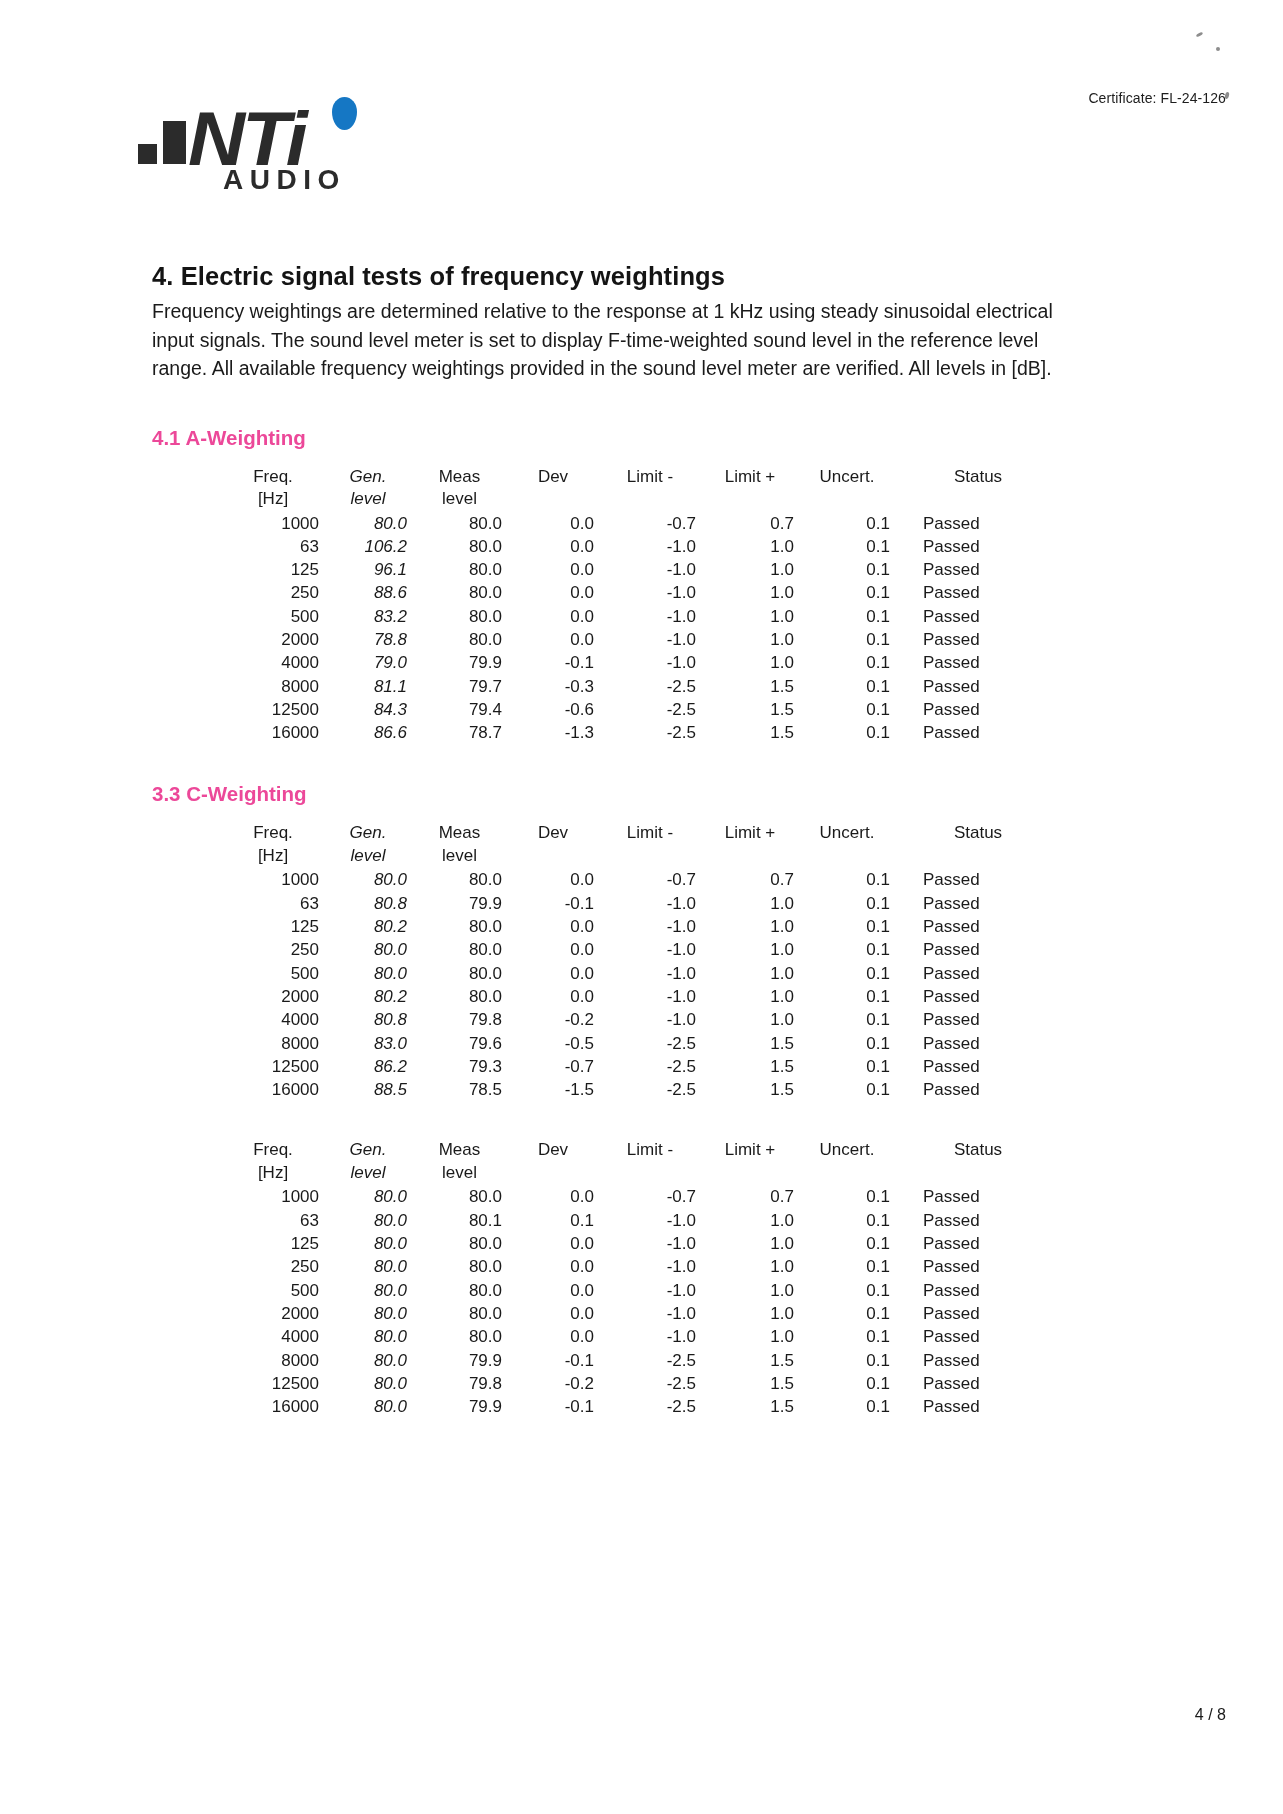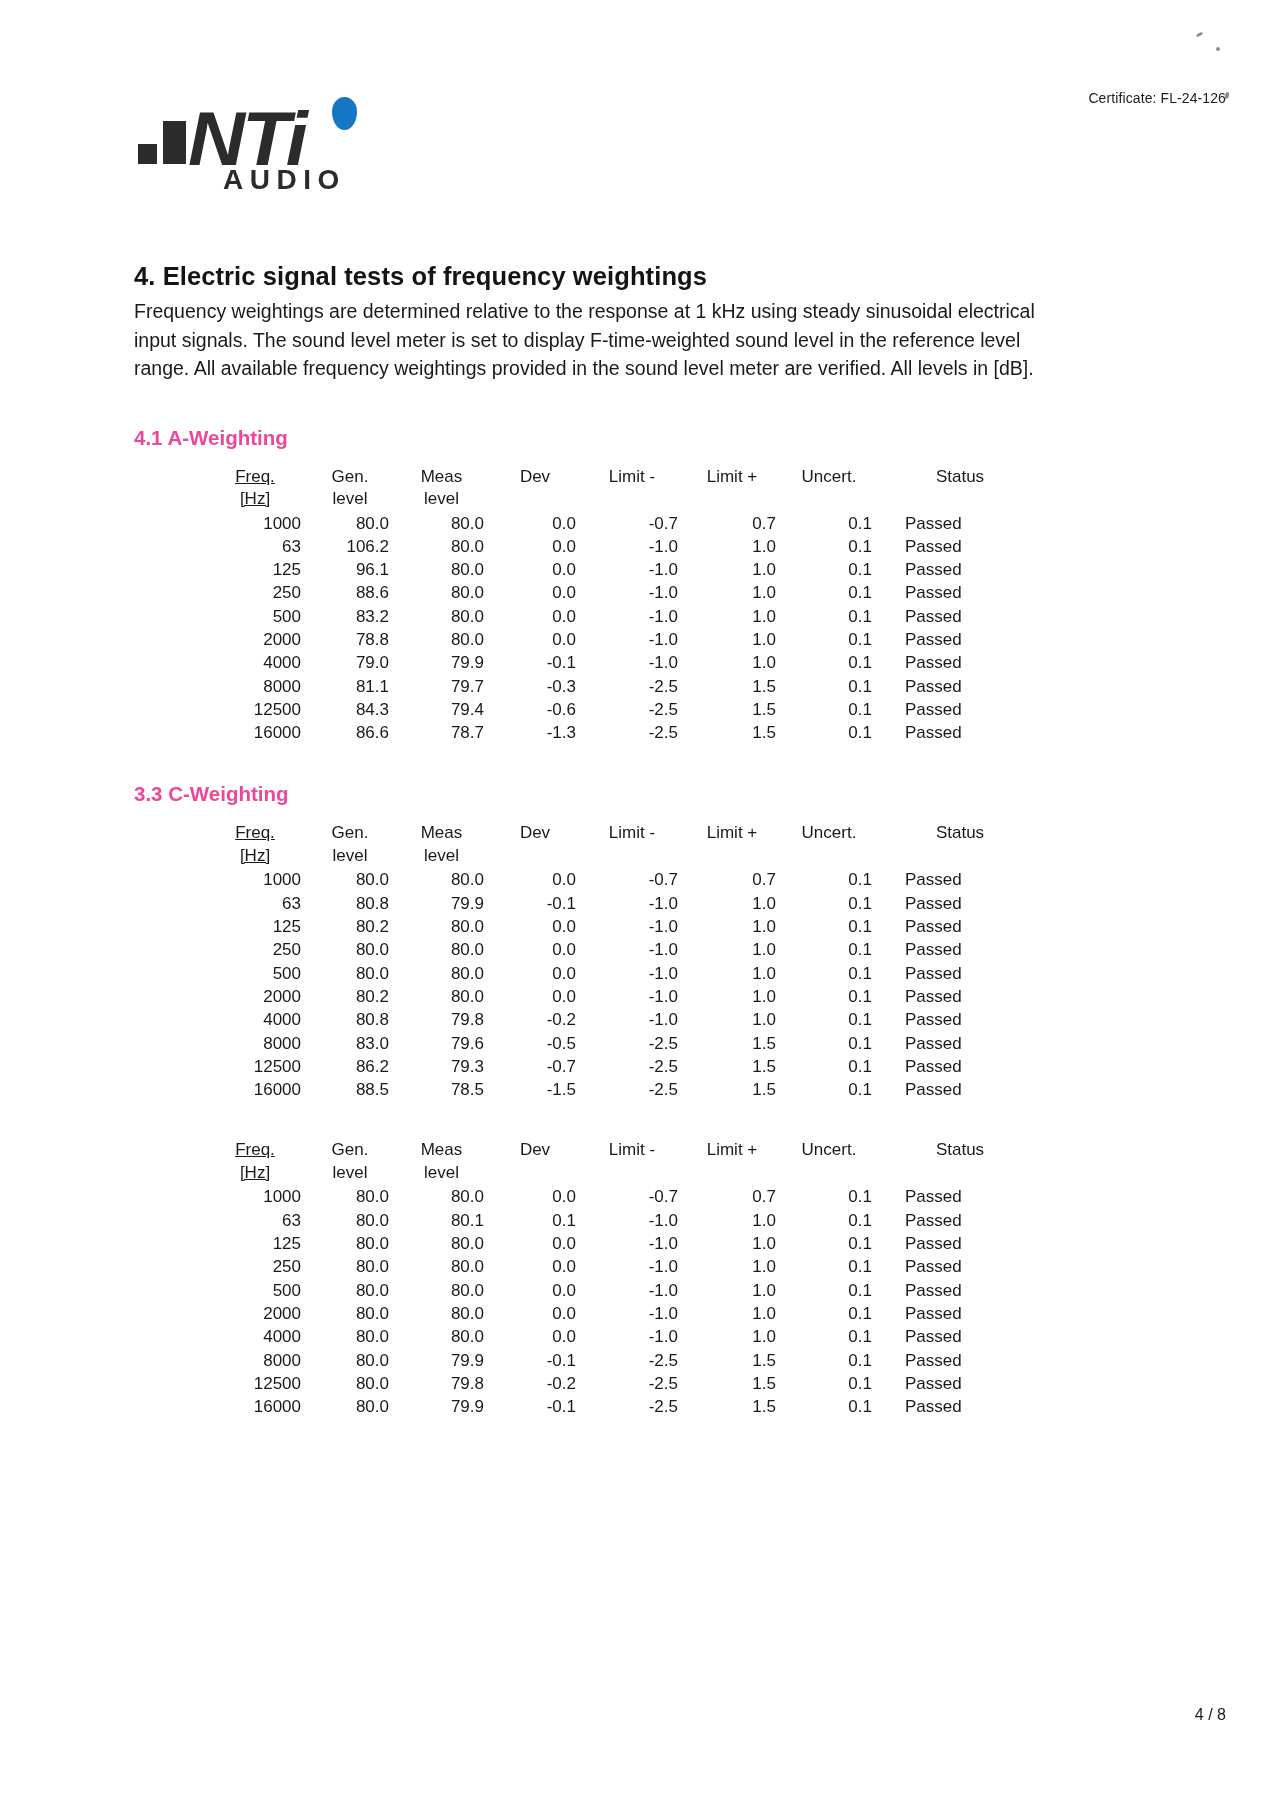--- a/index.html
+++ b/index.html
@@ -91,21 +91,21 @@
     top: 64px;
     font-size: 28px;
     font-weight: bold;
     letter-spacing: 6.5px;
     color: #2b2b2b;
   }
 
   
   .content {
     position: absolute;
-    left: 134px;
+    left: 152px;
     top: 262px;
     width: 1010px;
   }
   h1.section-title {
     margin: 0 0 6px 0;
     font-size: 25.5px;
     font-weight: bold;
     letter-spacing: 0.1px;
     color: #141414;
   }
@@ -143,31 +143,31 @@
     padding: 0 0 1px 0;
     line-height: 22.5px;
     white-space: nowrap;
   }
   table.weighting td {
     padding: 0;
     line-height: 23.3px;
     white-space: nowrap;
   }
   .c-freq   { width: 92px;  text-align: right; }
-  .c-gen    { width: 78px;  text-align: right; padding-left: 10px !important; }
+  .c-gen    { width: 78px;  text-align: right; padding-left: 10px !important; font-style: italic; }
   .c-meas   { width: 85px;  text-align: right; padding-left: 10px !important; }
   .c-dev    { width: 82px;  text-align: right; padding-left: 10px !important; }
   .c-limn   { width: 92px;  text-align: right; padding-left: 10px !important; }
   .c-limp   { width: 88px;  text-align: right; padding-left: 10px !important; }
   .c-unc    { width: 86px;  text-align: right; padding-left: 10px !important; }
   .c-status { width: 110px; text-align: left;  padding-left: 33px !important; }
 
   th.c-freq, th.c-gen, th.c-meas, th.c-dev,
   th.c-limn, th.c-limp, th.c-unc { text-align: center; padding-left: 10px; }
-  th.c-freq { padding-left: 0; text-decoration: underline; }
+  th.c-freq { padding-left: 0; }
   th.c-status { text-align: left; padding-left: 33px; }
 
   .hdr-l2 { display: block; }
 
   
   .footer {
     position: absolute;
     right: 57px;
     bottom: 90px;
     font-size: 16px;

